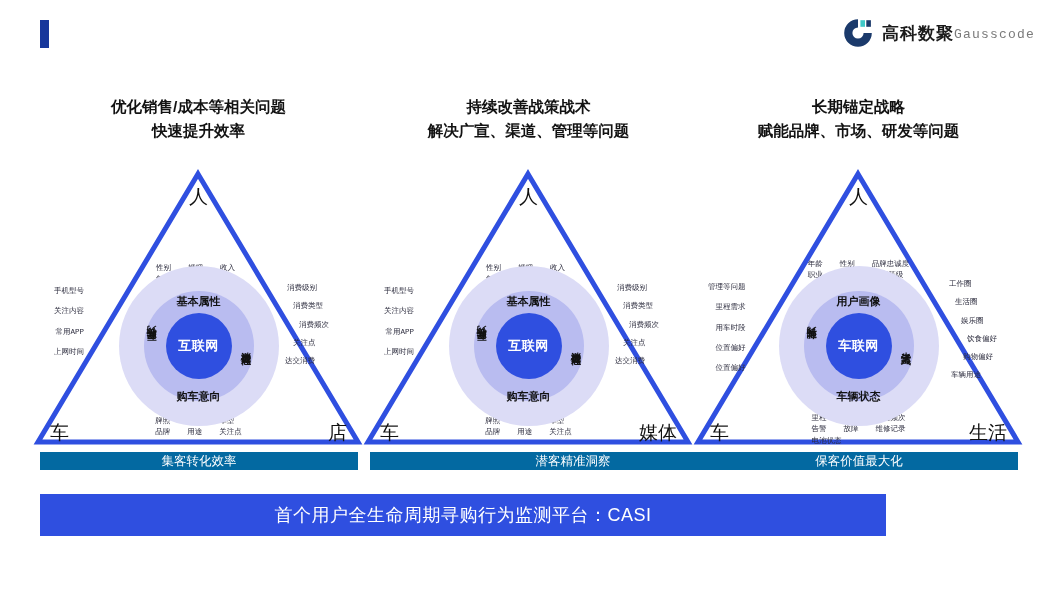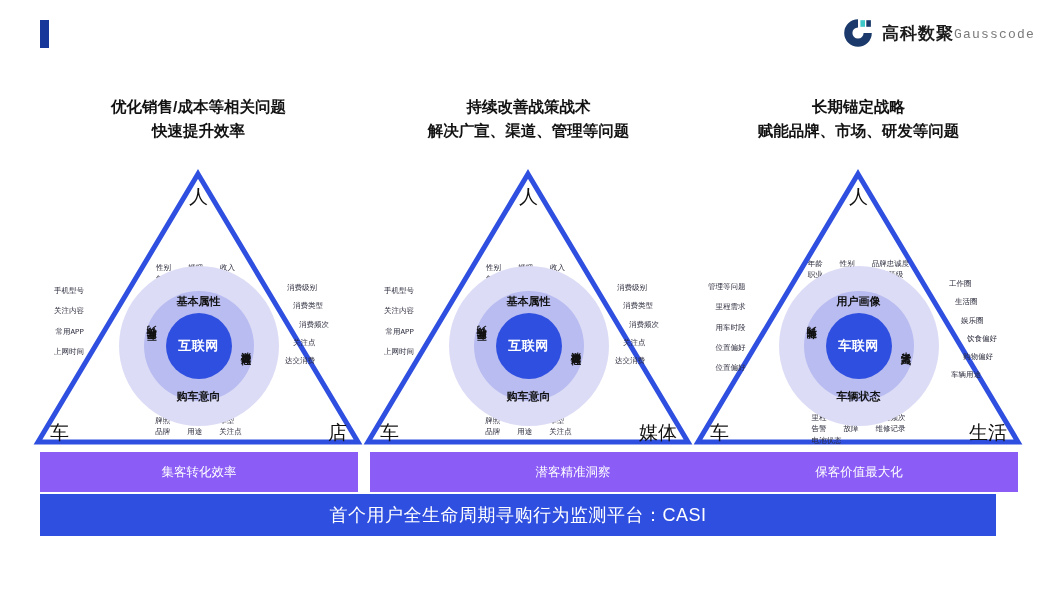--- a/index.html
+++ b/index.html
@@ -60,26 +60,26 @@
   .attr-top .row span{min-width:21px;}
   .attr-bot{left:50%;transform:translateX(-50%);top:255px;text-align:left;}
   .attr-bot .row{display:flex;gap:11px;}
   .attr-bot .row span{min-width:21px;}
   .attr-left{text-align:right;}
   .attr-left div{margin-bottom:9px;font-family:Liberation Mono, monospace;}
   .attr-right{text-align:left;}
   .attr-right div{margin-bottom:7px;}
 
   
-  .bar{position:absolute;top:452px;height:40px;background:#8b5cf6;color:#fff;
+  .bar{position:absolute;top:452px;height:18px;background:#0369a1;color:#fff;
     font-size:12.5px;display:flex;align-items:center;justify-content:center;}
   .bar-1{left:40px;width:318px;} .bar-2{left:370px;width:318px;padding-left:44px;} .bar-3{left:700px;width:318px;}
 
   
-  .footer{position:absolute;left:40px;top:494px;width:956px;height:42px;background:#2f4fe0;
+  .footer{position:absolute;left:40px;top:494px;width:846px;height:42px;background:#2f4fe0;
     color:#fff;font-size:18px;display:flex;align-items:center;justify-content:center;
     letter-spacing:.5px;}
 </style>
 </head>
 <body>
 
 <div class="header">
   <div class="title-bar"></div>
   <div class="logo">
     <span class="logo-mark">

